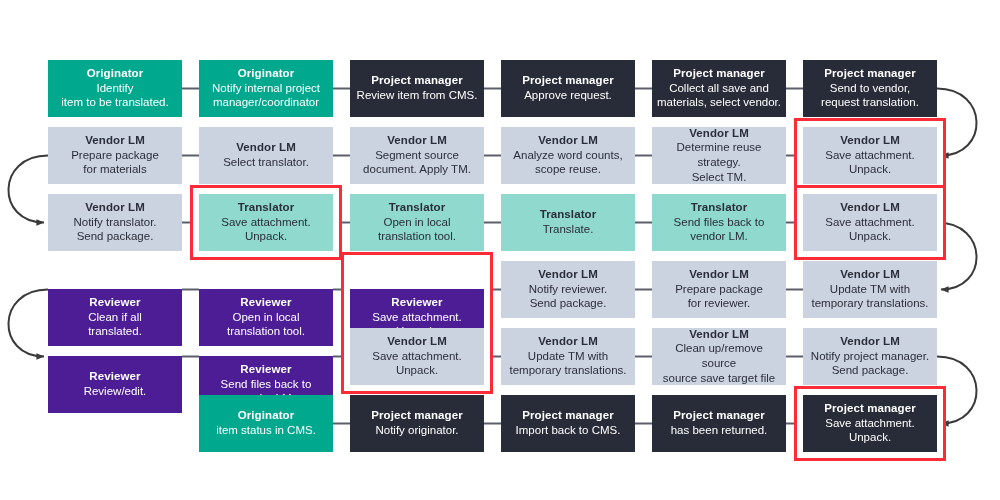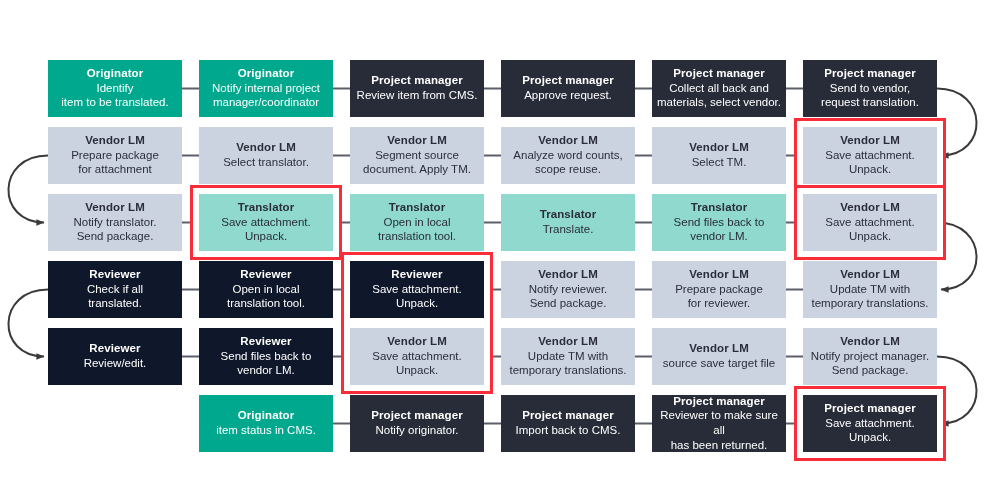--- a/index.html
+++ b/index.html
@@ -58,21 +58,21 @@
     letter-spacing: 0.1px;
   }
   .node .desc {
     font-size: 11.5px;
     font-weight: normal;
   }
   
   .c-teal      { background: #00a88e; color: #ffffff; }
   .c-dark      { background: #282c38; color: #ffffff; }
   .c-bluegray  { background: #ccd3e0; color: #2a2e3a; }
-  .c-gray      { background: #0f172a; color: #ffffff; }
+  .c-gray      { background: #4c1d95; color: #ffffff; margin-top: 28px; }
   .c-lightteal { background: #8fd9cf; color: #2a2e3a; }
 </style>
 </head>
 <body>
 
 <div id="canvas">
 
   <svg id="connectors" viewBox="0 0 1000 500" xmlns="http://www.w3.org/2000/svg">
     <defs>
       <marker id="arrowhead" markerWidth="9" markerHeight="9" refX="7.6" refY="3.2" orient="auto" markerUnits="userSpaceOnUse">
@@ -140,49 +140,50 @@
       <div class="node c-dark" style="left: 350px; top: 60px; width: 134px; height: 57px;">
         <div class="role">Project manager</div>
         <div class="desc">Review item from CMS.</div>
       </div>
       <div class="node c-dark" style="left: 501px; top: 60px; width: 134px; height: 57px;">
         <div class="role">Project manager</div>
         <div class="desc">Approve request.</div>
       </div>
       <div class="node c-dark" style="left: 652px; top: 60px; width: 134px; height: 57px;">
         <div class="role">Project manager</div>
-        <div class="desc">Collect all back and</div>
+        <div class="desc">Collect all save and</div>
         <div class="desc">materials, select vendor.</div>
       </div>
       <div class="node c-dark" style="left: 803px; top: 60px; width: 134px; height: 57px;">
         <div class="role">Project manager</div>
         <div class="desc">Send to vendor,</div>
         <div class="desc">request translation.</div>
       </div>
       <div class="node c-bluegray" style="left: 48px; top: 127px; width: 134px; height: 57px;">
         <div class="role">Vendor LM</div>
         <div class="desc">Prepare package</div>
-        <div class="desc">for attachment</div>
+        <div class="desc">for materials</div>
       </div>
       <div class="node c-bluegray" style="left: 199px; top: 127px; width: 134px; height: 57px;">
         <div class="role">Vendor LM</div>
         <div class="desc">Select translator.</div>
       </div>
       <div class="node c-bluegray" style="left: 350px; top: 127px; width: 134px; height: 57px;">
         <div class="role">Vendor LM</div>
         <div class="desc">Segment source</div>
         <div class="desc">document. Apply TM.</div>
       </div>
       <div class="node c-bluegray" style="left: 501px; top: 127px; width: 134px; height: 57px;">
         <div class="role">Vendor LM</div>
         <div class="desc">Analyze word counts,</div>
         <div class="desc">scope reuse.</div>
       </div>
       <div class="node c-bluegray" style="left: 652px; top: 127px; width: 134px; height: 57px;">
         <div class="role">Vendor LM</div>
+        <div class="desc">Determine reuse strategy.</div>
         <div class="desc">Select TM.</div>
       </div>
       <div class="node c-bluegray" style="left: 803px; top: 127px; width: 134px; height: 57px;">
         <div class="role">Vendor LM</div>
         <div class="desc">Save attachment.</div>
         <div class="desc">Unpack.</div>
       </div>
       <div class="node c-bluegray" style="left: 48px; top: 194px; width: 134px; height: 57px;">
         <div class="role">Vendor LM</div>
         <div class="desc">Notify translator.</div>
@@ -207,21 +208,21 @@
         <div class="desc">Send files back to</div>
         <div class="desc">vendor LM.</div>
       </div>
       <div class="node c-bluegray" style="left: 803px; top: 194px; width: 134px; height: 57px;">
         <div class="role">Vendor LM</div>
         <div class="desc">Save attachment.</div>
         <div class="desc">Unpack.</div>
       </div>
       <div class="node c-gray" style="left: 48px; top: 261px; width: 134px; height: 57px;">
         <div class="role">Reviewer</div>
-        <div class="desc">Check if all</div>
+        <div class="desc">Clean if all</div>
         <div class="desc">translated.</div>
       </div>
       <div class="node c-gray" style="left: 199px; top: 261px; width: 134px; height: 57px;">
         <div class="role">Reviewer</div>
         <div class="desc">Open in local</div>
         <div class="desc">translation tool.</div>
       </div>
       <div class="node c-gray" style="left: 350px; top: 261px; width: 134px; height: 57px;">
         <div class="role">Reviewer</div>
         <div class="desc">Save attachment.</div>
@@ -256,20 +257,21 @@
         <div class="desc">Save attachment.</div>
         <div class="desc">Unpack.</div>
       </div>
       <div class="node c-bluegray" style="left: 501px; top: 328px; width: 134px; height: 57px;">
         <div class="role">Vendor LM</div>
         <div class="desc">Update TM with</div>
         <div class="desc">temporary translations.</div>
       </div>
       <div class="node c-bluegray" style="left: 652px; top: 328px; width: 134px; height: 57px;">
         <div class="role">Vendor LM</div>
+        <div class="desc">Clean up/remove source</div>
         <div class="desc">source save target file</div>
       </div>
       <div class="node c-bluegray" style="left: 803px; top: 328px; width: 134px; height: 57px;">
         <div class="role">Vendor LM</div>
         <div class="desc">Notify project manager.</div>
         <div class="desc">Send package.</div>
       </div>
       <div class="node c-teal" style="left: 199px; top: 395px; width: 134px; height: 57px;">
         <div class="role">Originator</div>
         <div class="desc">item status in CMS.</div>
@@ -277,21 +279,20 @@
       <div class="node c-dark" style="left: 350px; top: 395px; width: 134px; height: 57px;">
         <div class="role">Project manager</div>
         <div class="desc">Notify originator.</div>
       </div>
       <div class="node c-dark" style="left: 501px; top: 395px; width: 134px; height: 57px;">
         <div class="role">Project manager</div>
         <div class="desc">Import back to CMS.</div>
       </div>
       <div class="node c-dark" style="left: 652px; top: 395px; width: 134px; height: 57px;">
         <div class="role">Project manager</div>
-        <div class="desc">Reviewer to make sure all</div>
         <div class="desc">has been returned.</div>
       </div>
       <div class="node c-dark" style="left: 803px; top: 395px; width: 134px; height: 57px;">
         <div class="role">Project manager</div>
         <div class="desc">Save attachment.</div>
         <div class="desc">Unpack.</div>
       </div>
     </div>
 
 </div>

